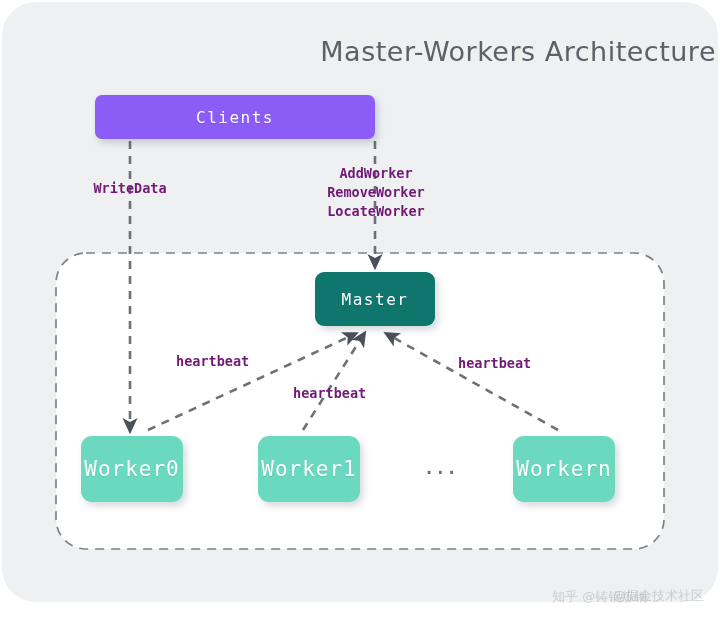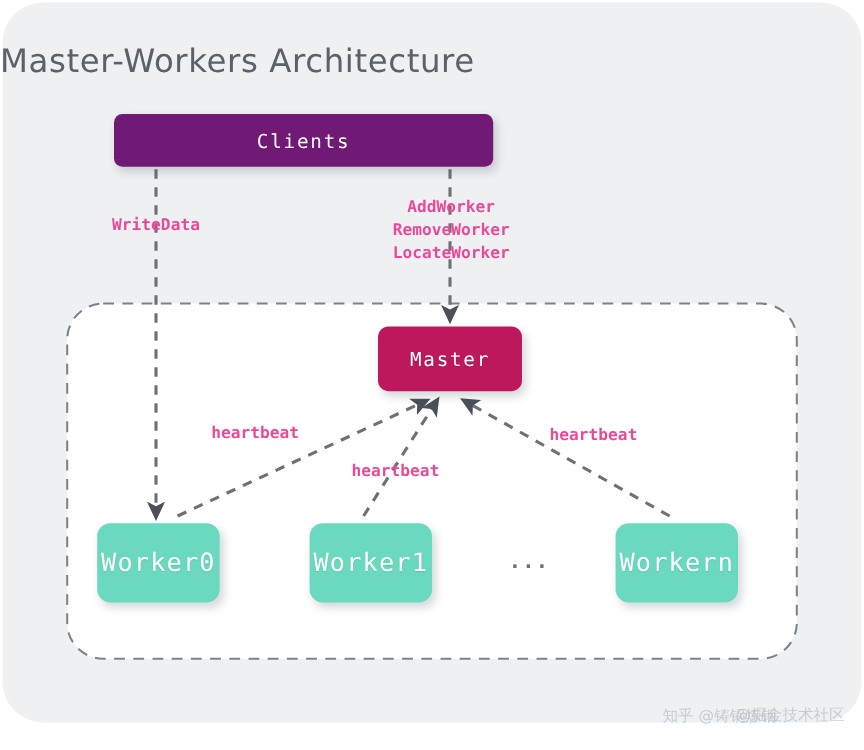--- a/index.html
+++ b/index.html
@@ -32,21 +32,21 @@
     top: 0;
     width: 720px;
     height: 625px;
   }
   
   #title {
     position: absolute;
     left: 0;
     top: 36px;
     width: 716px;
-    text-align: left;
+    text-align: right;
     font-family: "DejaVu Sans", sans-serif;
     font-size: 27px;
     letter-spacing: 0.5px;
     color: #5b6168;
     white-space: nowrap;
   }
   
   .node {
     position: absolute;
     box-sizing: border-box;
@@ -54,34 +54,34 @@
     align-items: center;
     justify-content: center;
     font-family: "DejaVu Sans Mono", monospace;
     color: #ffffff;
     text-shadow: 0 1px 1px rgba(0,0,0,0.10);
     box-shadow: 3px 4px 7px rgba(70,80,90,0.22);
   }
   #clients-box {
     left: 95px;
     top: 95px;
-    width: 316px;
+    width: 280px;
     height: 44px;
     border-radius: 7px;
-    background: #701a75;
+    background: #8b5cf6;
     font-size: 16px;
     letter-spacing: 1.5px;
   }
   #master-box {
     left: 315px;
     top: 272px;
     width: 120px;
     height: 54px;
     border-radius: 9px;
-    background: #be185d;
+    background: #0f766e;
     font-size: 16px;
     letter-spacing: 1.5px;
   }
   .worker-box {
     width: 102px;
     height: 66px;
     border-radius: 11px;
     background: #6ad9c0;
     font-size: 21px;
     letter-spacing: 1px;
@@ -90,21 +90,21 @@
   #worker-0 { left: 81px; }
   #worker-1 { left: 258px; }
   #worker-n { left: 513px; }
 
   
   .edge-label {
     position: absolute;
     font-family: "DejaVu Sans Mono", monospace;
     font-size: 13.5px;
     font-weight: bold;
-    color: #ec4899;
+    color: #701a75;
     white-space: nowrap;
     line-height: 19px;
     text-align: center;
   }
   #label-readwrite { left: 54px;  top: 179px; width: 152px; }
   #label-workerops { left: 288px; top: 164px; width: 176px; }
   #label-hb-left   { left: 176px; top: 352px; }
   #label-hb-mid    { left: 293px; top: 384px; }
   #label-hb-right  { left: 458px; top: 354px; }
   #ellipsis {

